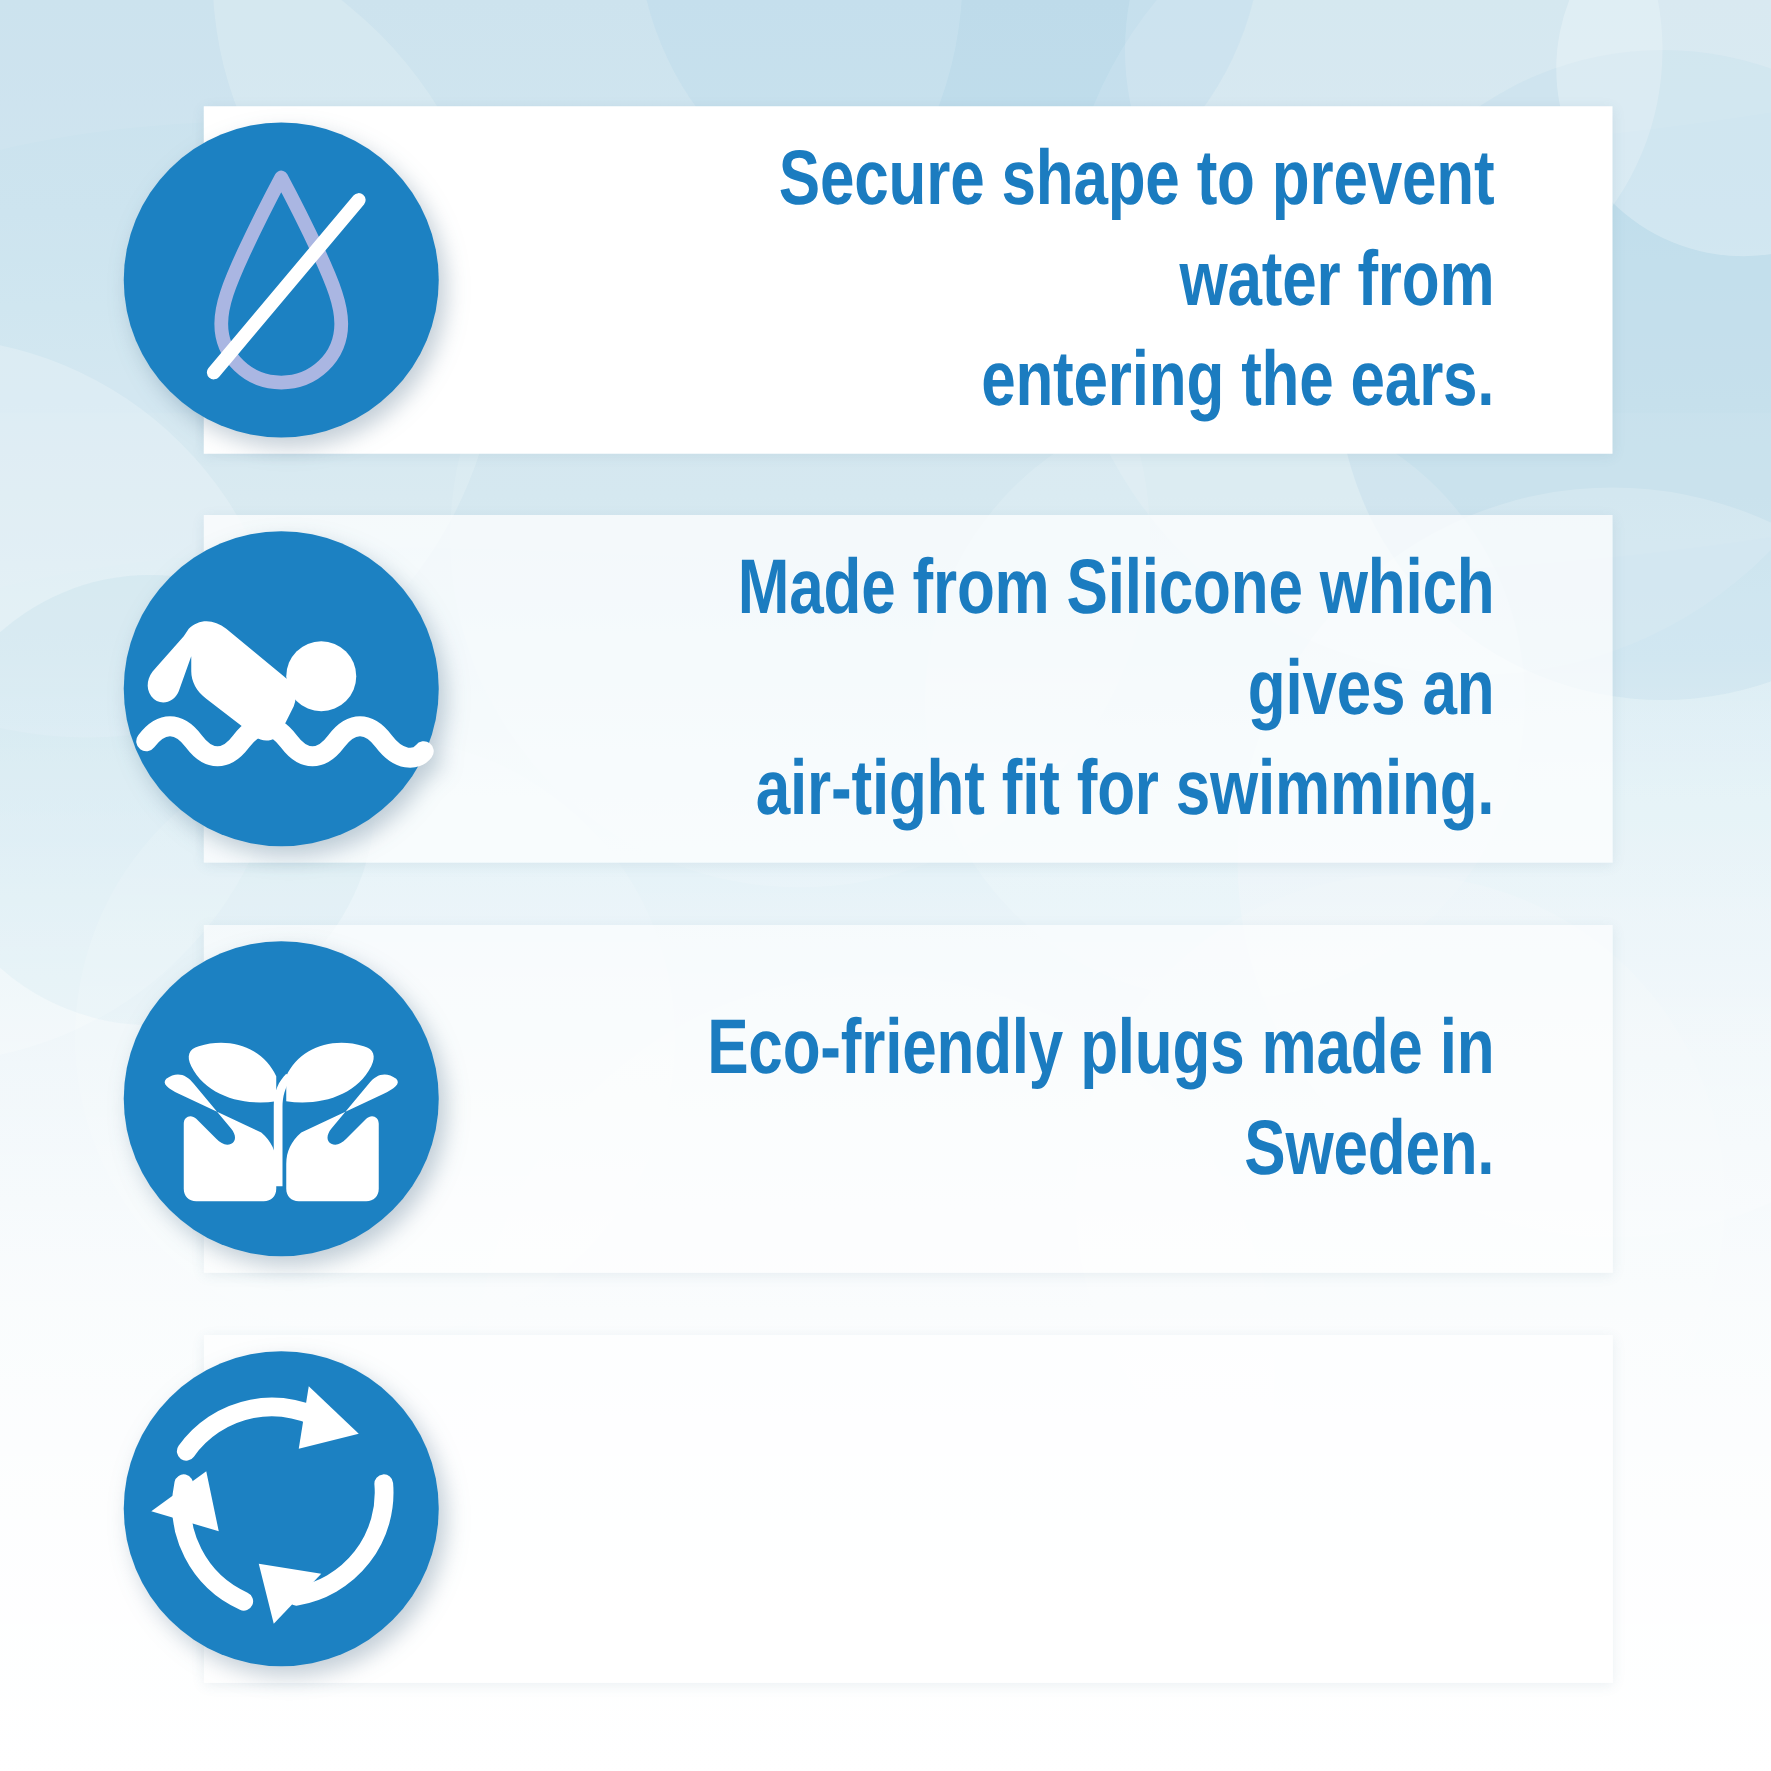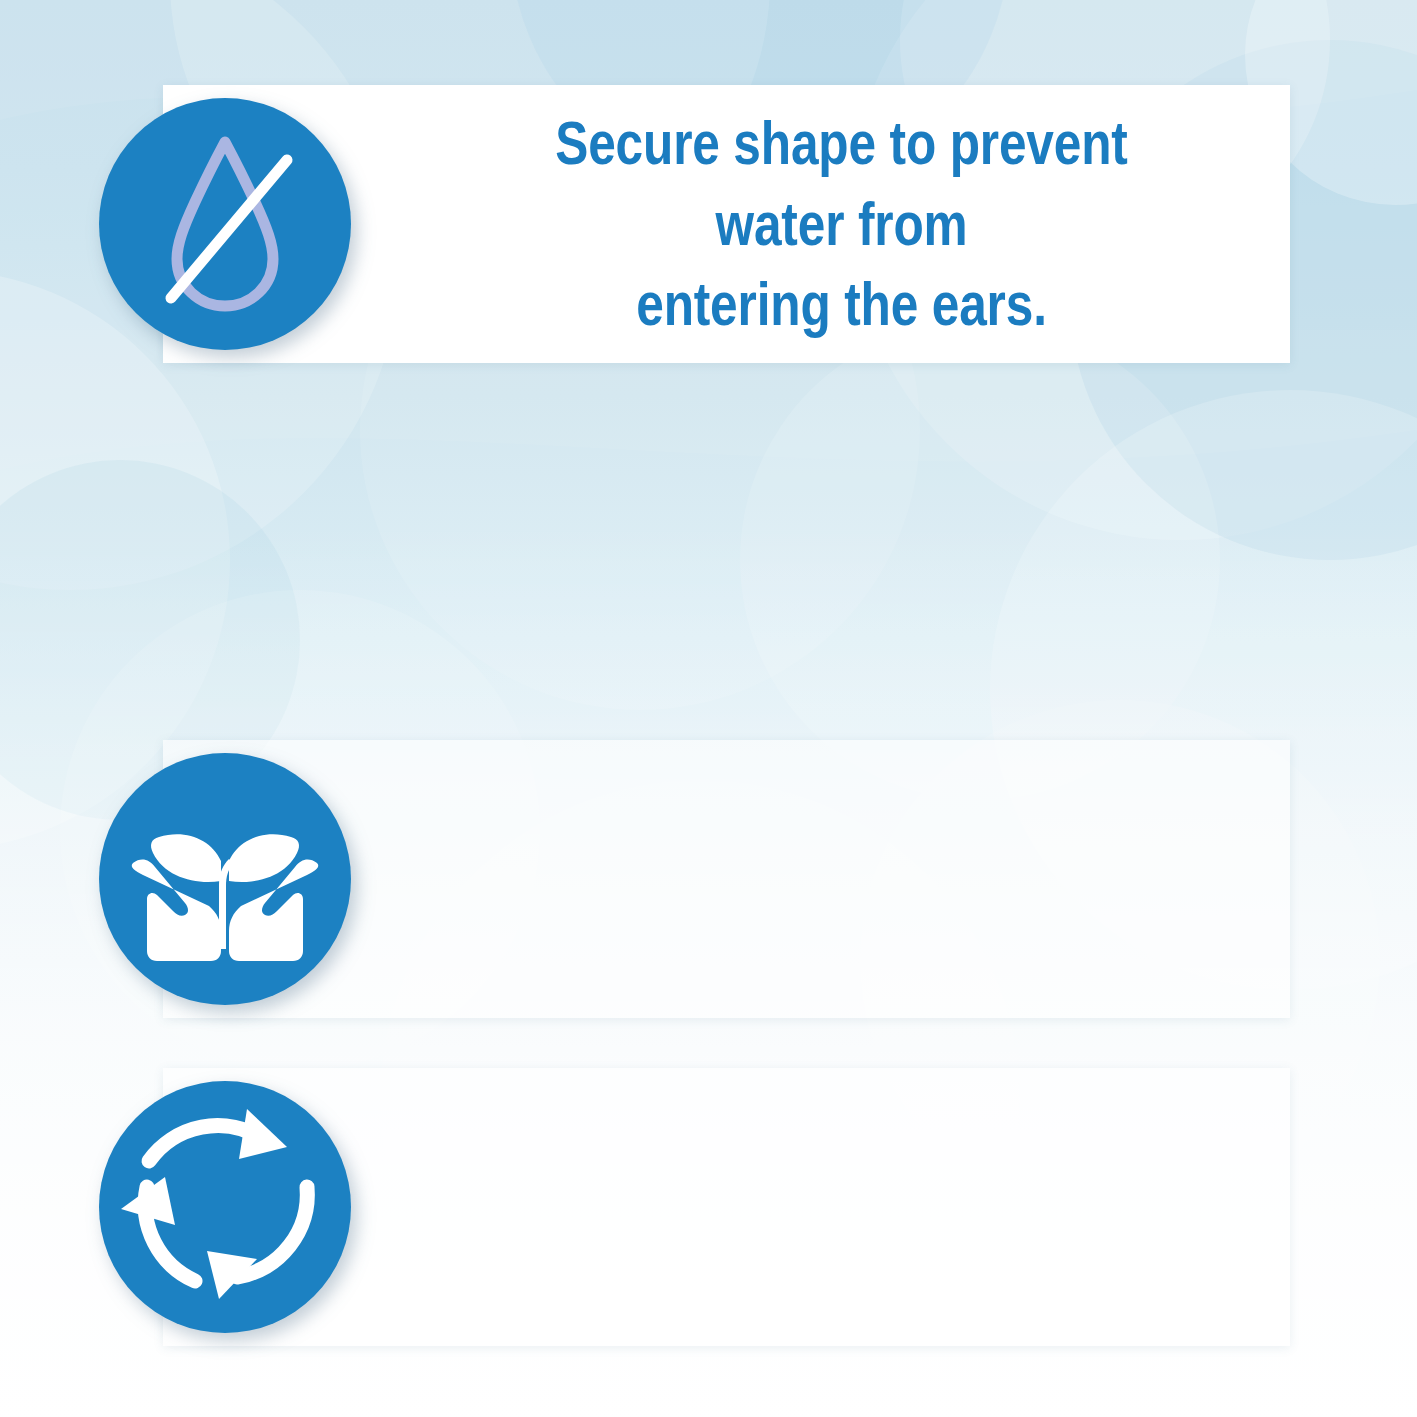--- a/index.html
+++ b/index.html
@@ -83,21 +83,21 @@
   }
   .icon-badge svg { display: block; }
 
   
   .caption {
     position: absolute;
     left: 236px;
     width: 885px;
     top: 50%;
     transform: translateY(-50%);
-    text-align: center;
+    text-align: right;
     color: #1b7cc0;
     font-family: "Liberation Sans Narrow", "Liberation Sans", sans-serif;
     font-weight: 700;
     font-size: 62px;
     line-height: 1.30;
     letter-spacing: -0.2px;
     transform-origin: center center;
   }
   .caption .ln {
     display: block;
@@ -164,20 +164,56 @@
         <line x1="72" y1="200" x2="188" y2="62" stroke="#ffffff" stroke-width="11" stroke-linecap="round"></line>
       </svg>
     </div>
 
     <div class="caption">
       <span class="ln">Secure shape to prevent water from</span>
       <span class="ln">entering the ears.</span>
     </div>
   </div>
 
+  <div class="row" id="row-2">
+    <div class="row-panel"></div>
+
+    <div class="icon-badge">
+      <svg width="252" height="252" viewBox="0 0 252 252" xmlns="http://www.w3.org/2000/svg">
+        <g fill="#ffffff">
+          <circle cx="158" cy="116" r="28"></circle>
+          <path d="M52 78
+                   C60 70 72 70 82 78
+                   L128 116
+                   C136 122 140 130 136 140
+                   L126 160
+                   C122 168 112 170 105 164
+                   L66 134
+                   C58 128 54 120 54 112
+                   L54 100
+                   L44 128
+                   C40 138 28 140 22 132
+                   C17 125 19 116 25 110
+                   L48 84 Z"></path>
+          <path d="M18 168
+                   C30 152 44 152 56 168
+                   C68 184 82 184 94 168
+                   C106 152 120 152 132 168
+                   C144 184 158 184 170 168
+                   C182 152 196 152 208 168
+                   C220 184 234 184 240 176" fill="none" stroke="#ffffff" stroke-width="16" stroke-linecap="round" stroke-linejoin="round"></path>
+        </g>
+      </svg>
+    </div>
+
+    <div class="caption">
+      <span class="ln">Made from Silicone which gives an</span>
+      <span class="ln">air-tight fit for swimming.</span>
+    </div>
+  </div>
 
   <div class="row" id="row-3">
     <div class="row-panel"></div>
 
     <div class="icon-badge">
       <svg width="252" height="252" viewBox="0 0 252 252" xmlns="http://www.w3.org/2000/svg">
         <g fill="#ffffff">
           <path d="M122 128
                    C96 132 66 124 54 100
                    C50 92 52 86 60 84
@@ -219,20 +255,23 @@
                    L140 208
                    C134 208 130 204 130 198
                    L130 178
                    C130 168 134 160 142 153
                    L208 122
                    C216 118 222 114 218 110 Z"></path>
         </g>
       </svg>
     </div>
 
+    <div class="caption one-line">
+      <span class="ln">Eco-friendly plugs made in Sweden.</span>
+    </div>
   </div>
 
   <div class="row" id="row-4">
     <div class="row-panel"></div>
 
     <div class="icon-badge">
       <svg width="252" height="252" viewBox="0 0 252 252" xmlns="http://www.w3.org/2000/svg">
         <g fill="none" stroke="#ffffff" stroke-width="15" stroke-linecap="round">
 
           <path d="M50 80 A84 84 0 0 1 164 58"></path>

